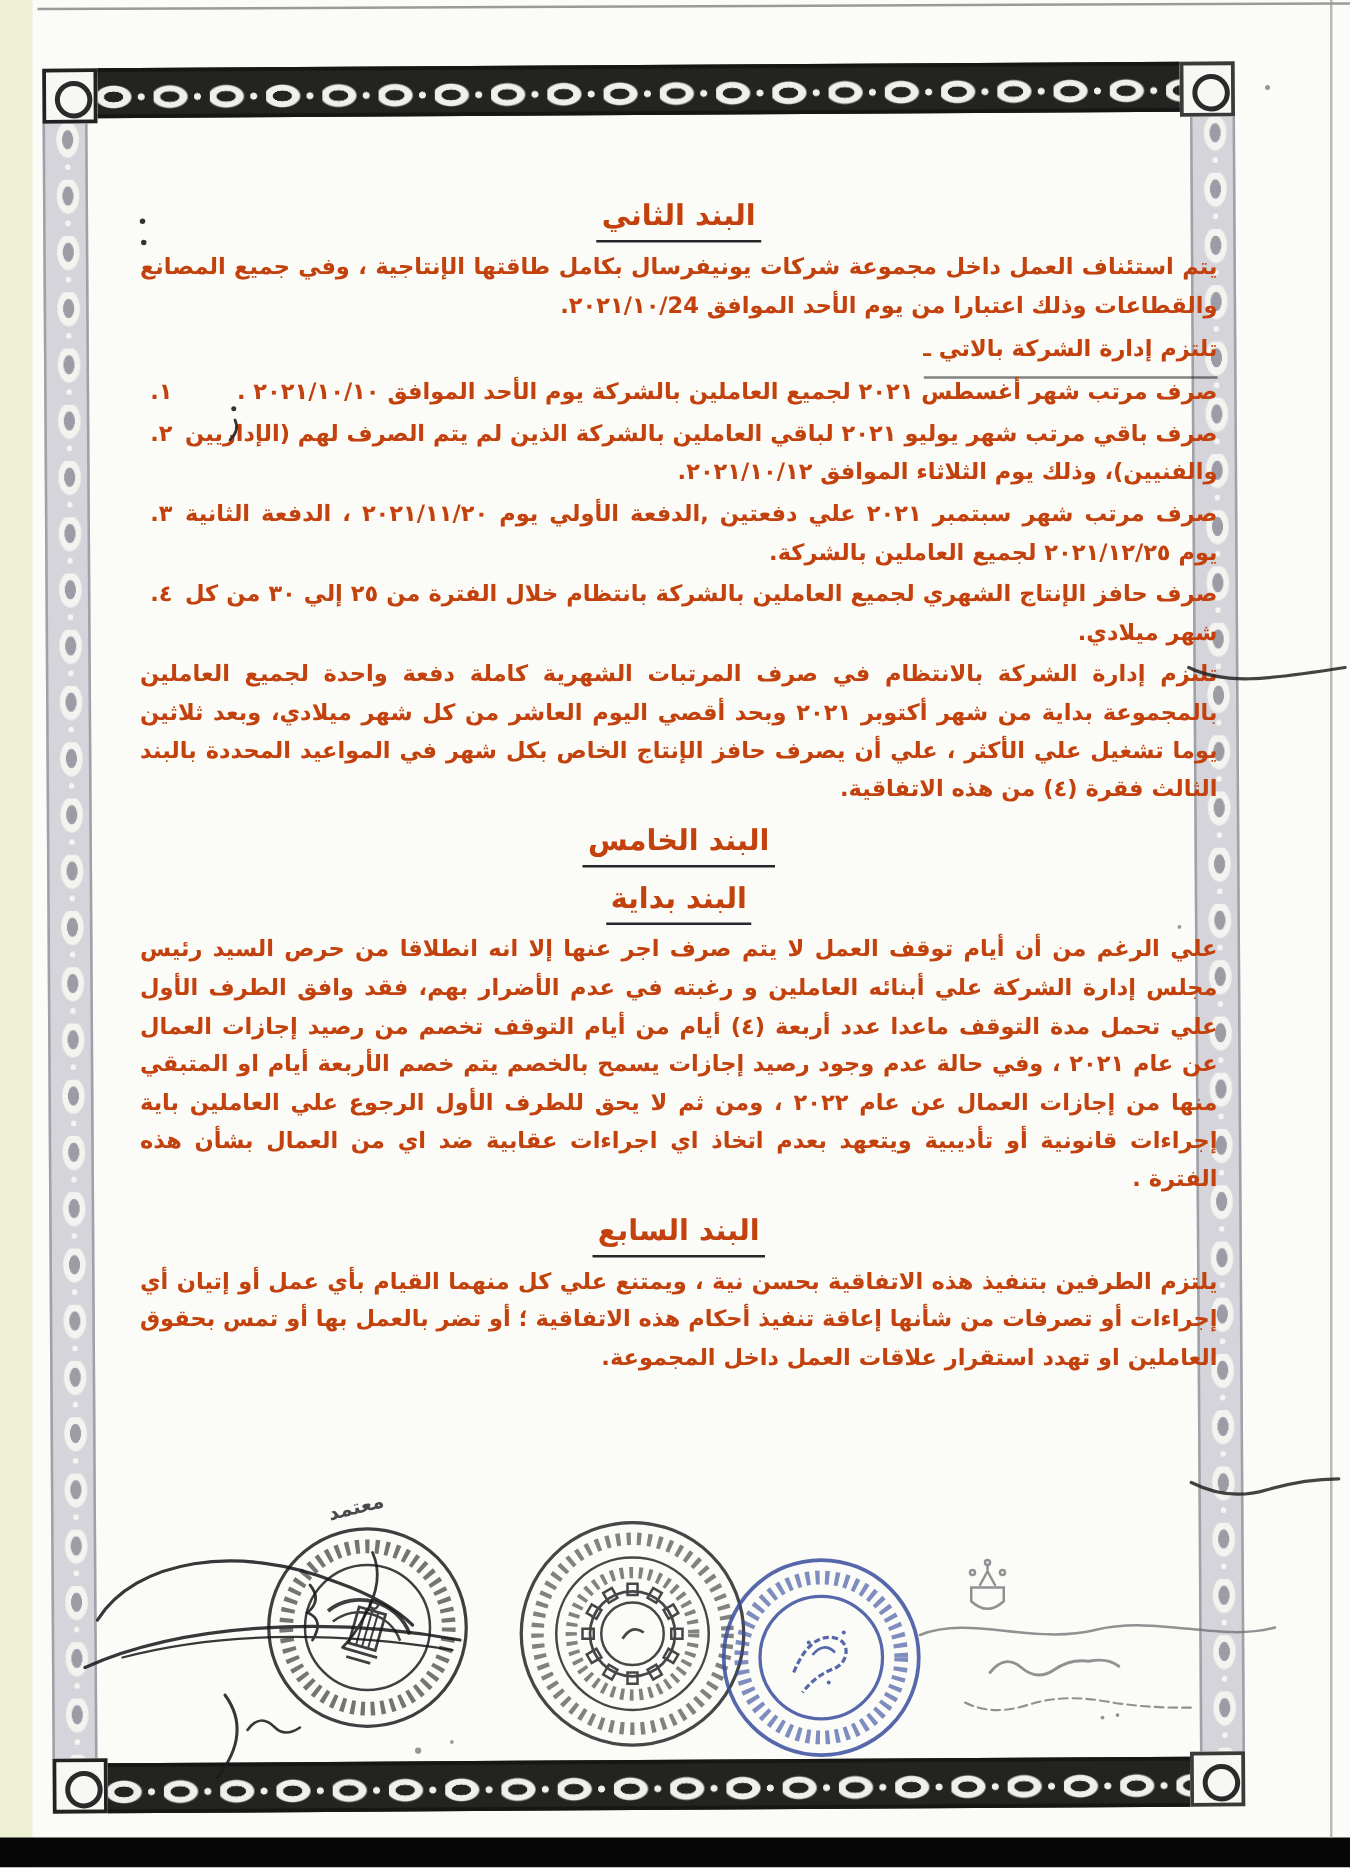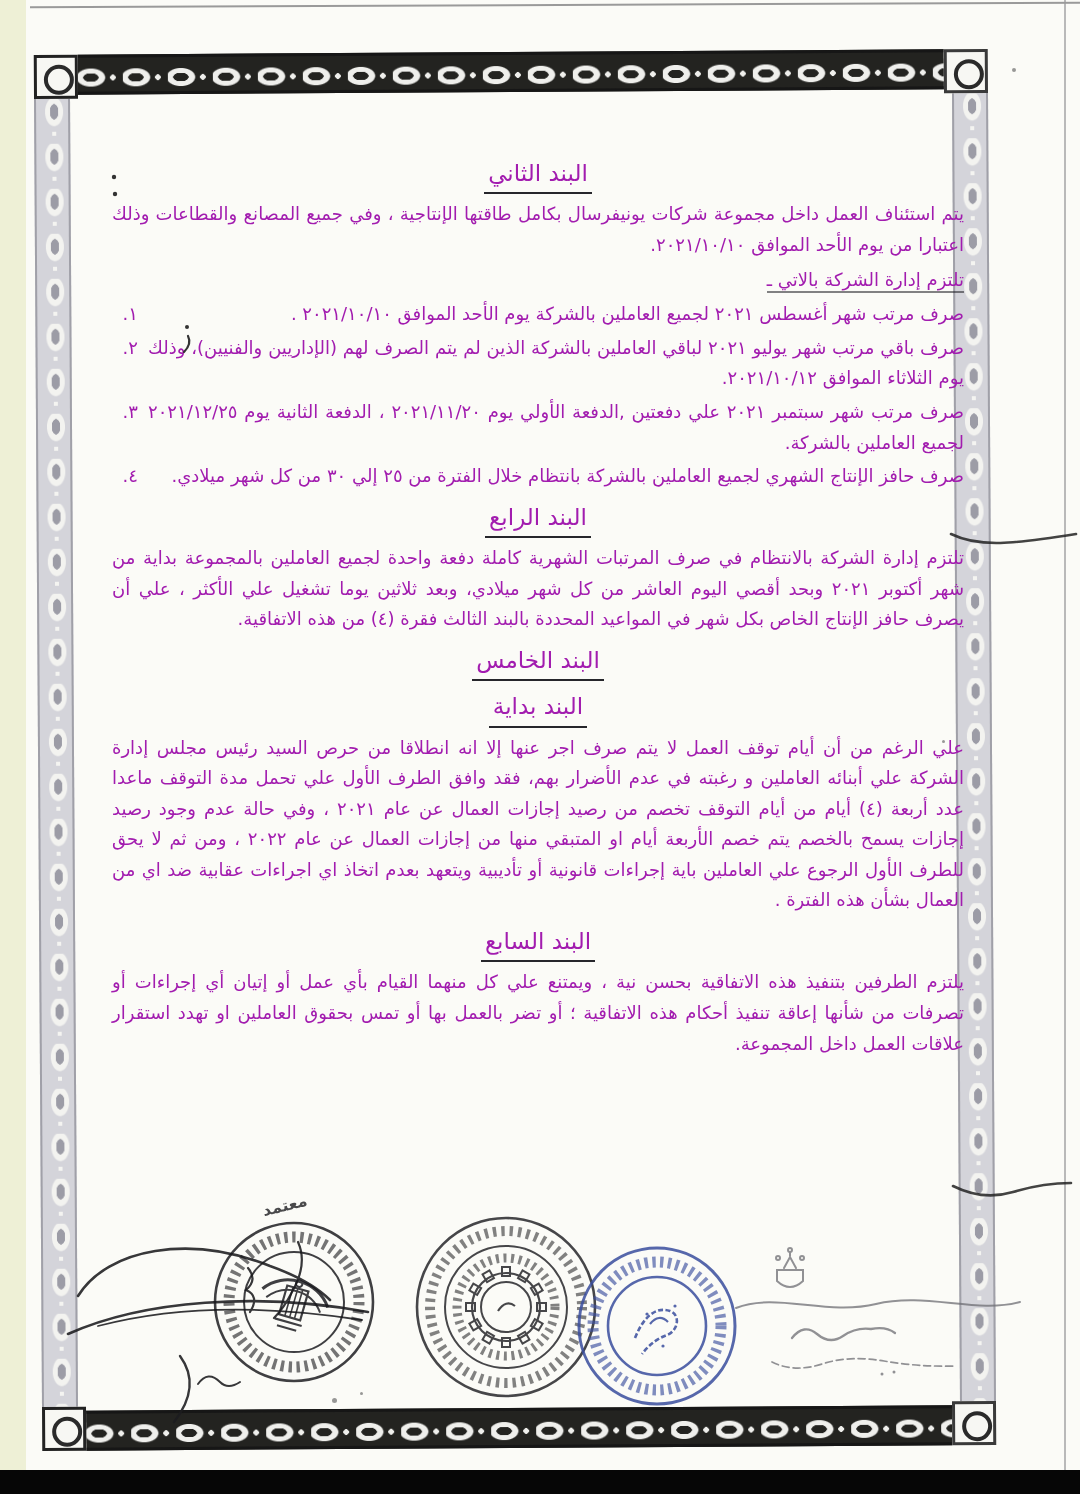--- a/index.html
+++ b/index.html
@@ -41,32 +41,32 @@
       radial-gradient(ellipse 4.5px 8px at 50% 13px, #9c9ca6 93%, rgba(0,0,0,0) 100%),
       radial-gradient(ellipse 9.5px 15px at 50% 13px, #f3f3f0 90%, rgba(0,0,0,0) 100%),
       radial-gradient(circle 2.5px at 50% 35px, #f4f4f1 88%, rgba(0,0,0,0) 100%);
     background-size:36px 45px;background-repeat:repeat-y;
     border-left:2px solid #a0a0a8;border-right:2px solid #a0a0a8;
   }
   .bv.left{left:0}.bv.right{right:0}
 
   
   .content{
-    position:absolute;top:148px;right:116px;left:112px;
-    color:#a21caf;font-weight:400;font-size:18px;line-height:1.7;
+    position:absolute;top:148px;right:106px;left:112px;
+    color:#c2410c;font-weight:700;font-size:18px;line-height:1.7;
     text-align:justify;letter-spacing:.1px;
   }
   .clause-title{
     text-align:center;font-size:23px;margin:9px 0 5px;line-height:1.45;
   }
   .clause-title span{
     display:inline-block;border-bottom:2.5px solid #26262b;padding:0 4px 2px;
   }
   .intro-line{margin:2px 0 4px;}
-  .intro-line span{border-bottom:2px solid rgba(30,30,35,.55);padding-bottom:1px;}
+  .intro-line span{border-bottom:2px solid rgba(30,30,35,.55);padding-bottom:11px;}
   .num-list{margin:0;padding:0;list-style:none;}
   .num-list li{display:flex;gap:10px;margin:3px 0;}
   .num-list .num{flex:0 0 26px;text-align:right;}
   .num-list .itxt{flex:1;}
   p{margin:2px 0 4px;}
 
   
   .overlay{position:absolute;left:0;top:0;width:100%;height:100%;pointer-events:none;}
   svg{overflow:visible;}
   .sig-note{
@@ -93,21 +93,21 @@
   <div class="corner tr"></div>
   <div class="corner bl"></div>
   <div class="corner br"></div>
 </div>
 
 <div class="content">
 
   <div class="clause-title">
     <span>البند الثاني</span>
   </div>
-  <p>يتم استئناف العمل داخل مجموعة شركات يونيفرسال بكامل طاقتها الإنتاجية ، وفي جميع المصانع والقطاعات وذلك اعتبارا من يوم الأحد الموافق ٢٠٢١/١٠/١٠.</p>
+  <p>يتم استئناف العمل داخل مجموعة شركات يونيفرسال بكامل طاقتها الإنتاجية ، وفي جميع المصانع والقطاعات وذلك اعتبارا من يوم الأحد الموافق ٢٠٢١/١٠/24.</p>
 
   <p class="intro-line">
     <span>تلتزم إدارة الشركة بالاتي ـ</span>
   </p>
   <ul class="num-list">
     <li>
       <span class="itxt">صرف مرتب شهر أغسطس ٢٠٢١ لجميع العاملين بالشركة يوم الأحد الموافق ٢٠٢١/١٠/١٠ .</span>
       <span class="num">١.</span>
     </li>
     <li>
@@ -117,23 +117,20 @@
     <li>
       <span class="itxt">صرف مرتب شهر سبتمبر ٢٠٢١ علي دفعتين ,الدفعة الأولي يوم ٢٠٢١/١١/٢٠ ، الدفعة الثانية يوم ٢٠٢١/١٢/٢٥ لجميع العاملين بالشركة.</span>
       <span class="num">٣.</span>
     </li>
     <li>
       <span class="itxt">صرف حافز الإنتاج الشهري لجميع العاملين بالشركة بانتظام خلال الفترة من ٢٥ إلي ٣٠ من كل شهر ميلادي.</span>
       <span class="num">٤.</span>
     </li>
   </ul>
 
-  <div class="clause-title">
-    <span>البند الرابع</span>
-  </div>
   <p>تلتزم إدارة الشركة بالانتظام في صرف المرتبات الشهرية كاملة دفعة واحدة لجميع العاملين بالمجموعة بداية من شهر أكتوبر ٢٠٢١ وبحد أقصي اليوم العاشر من كل شهر ميلادي، وبعد ثلاثين يوما تشغيل علي الأكثر ، علي أن يصرف حافز الإنتاج الخاص بكل شهر في المواعيد المحددة بالبند الثالث فقرة (٤) من هذه الاتفاقية.</p>
 
   <div class="clause-title">
     <span>البند الخامس</span>
   </div>
 
   <div class="clause-title">
     <span>البند بداية</span>
   </div>
   <p>علي الرغم من أن أيام توقف العمل لا يتم صرف اجر عنها إلا انه انطلاقا من حرص السيد رئيس مجلس إدارة الشركة علي أبنائه العاملين و رغبته في عدم الأضرار بهم، فقد وافق الطرف الأول علي تحمل مدة التوقف ماعدا عدد أربعة (٤) أيام من أيام التوقف تخصم من رصيد إجازات العمال عن عام ٢٠٢١ ، وفي حالة عدم وجود رصيد إجازات يسمح بالخصم يتم خصم الأربعة أيام او المتبقي منها من إجازات العمال عن عام ٢٠٢٢ ، ومن ثم لا يحق للطرف الأول الرجوع علي العاملين باية إجراءات قانونية أو تأديبية ويتعهد بعدم اتخاذ اي اجراءات عقابية ضد اي من العمال بشأن هذه الفترة .</p>

